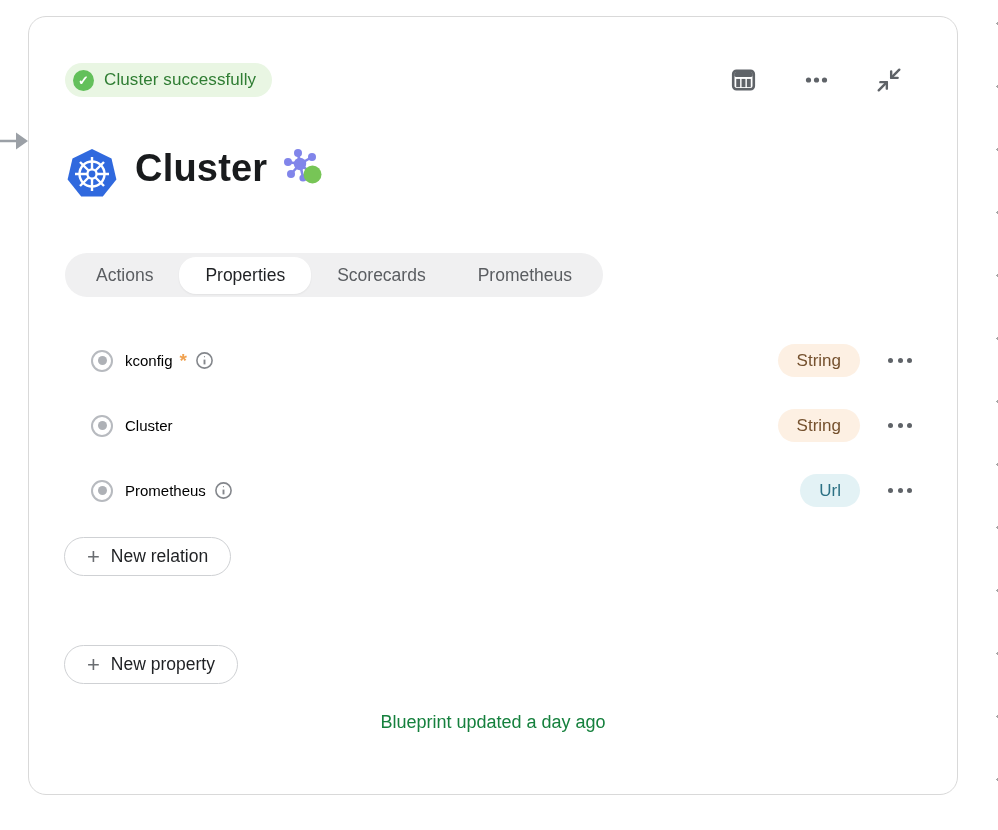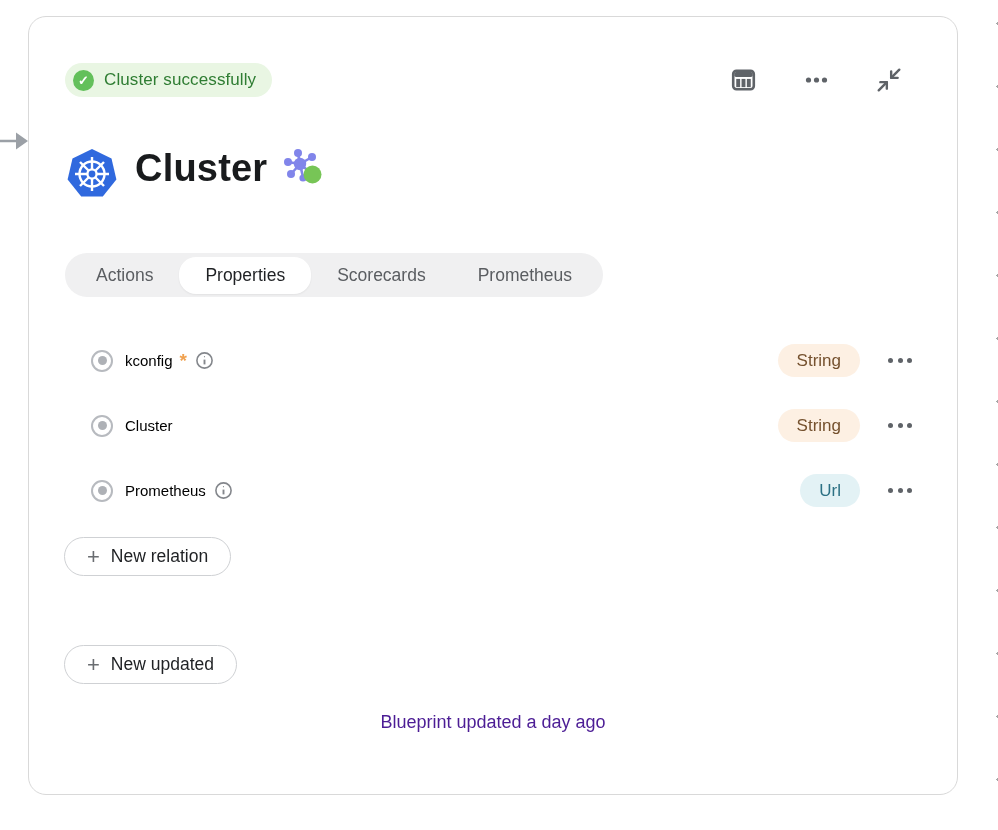--- a/index.html
+++ b/index.html
@@ -58,21 +58,21 @@
   .dots { display: inline-flex; gap: 4.5px; }
   .dots i { width: 5px; height: 5px; border-radius: 50%; background: #5f6368; }
   
   .pill-btn { display: inline-flex; align-items: center; gap: 11px; height: 39px; padding: 0 22px;
     border: 1px solid #cfd1d4; border-radius: 20px; background: #fff; cursor: pointer;
     font-family: inherit; font-size: 17.5px; color: #1f2124; }
   .pill-btn .plus { color: #6a6d71; font-size: 22px; font-weight: 400; line-height: 1; }
   .btn-new-property { margin: 14px 0 0 35px; }
   .btn-new-relation { margin: 69px 0 0 35px; }
   
-  .card-footer { margin-top: 28px; text-align: center; font-size: 18px; color: #4c1d95; }
+  .card-footer { margin-top: 28px; text-align: center; font-size: 18px; color: #15803d; }
 </style>
 </head>
 <body>
 
 <svg class="edge-arrow" viewBox="0 0 29 26">
   <line x1="0" y1="13" x2="17" y2="13" stroke="#9ba0a6" stroke-width="2.5"></line>
   <path d="M16 4.5 L28 13 L16 21.5 Z" fill="#9ba0a6"></path>
 </svg>
 
 <div class="card">
@@ -213,19 +213,19 @@
 
   <div>
     <button class="pill-btn btn-new-property">
       <span class="plus">+</span>
       <span>New relation</span>
     </button>
   </div>
   <div>
     <button class="pill-btn btn-new-relation">
       <span class="plus">+</span>
-      <span>New updated</span>
+      <span>New property</span>
     </button>
   </div>
 
   <div class="card-footer">Blueprint updated a day ago</div>
 
 </div>
 
 </body></html>

